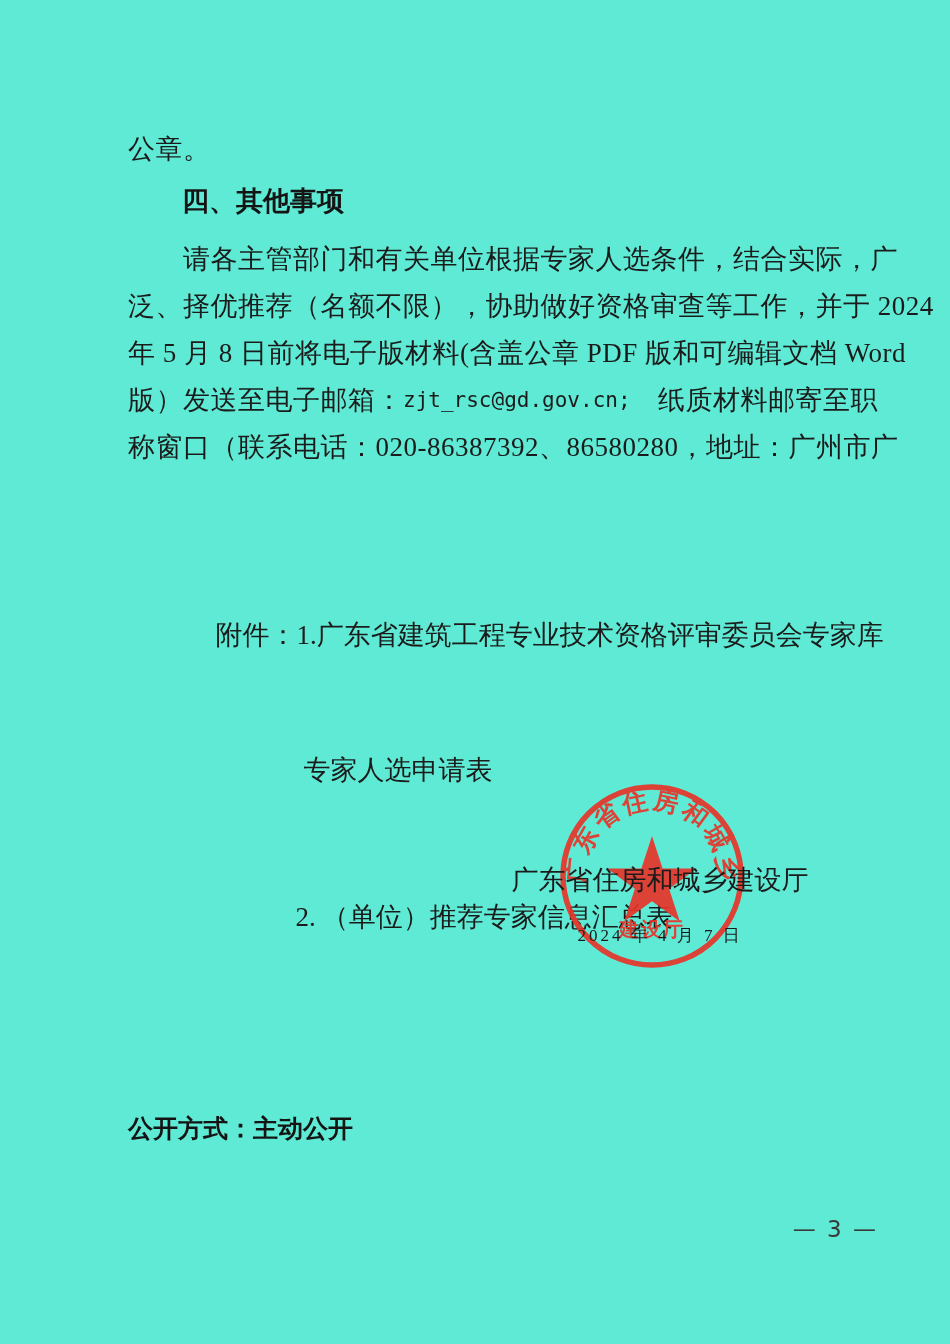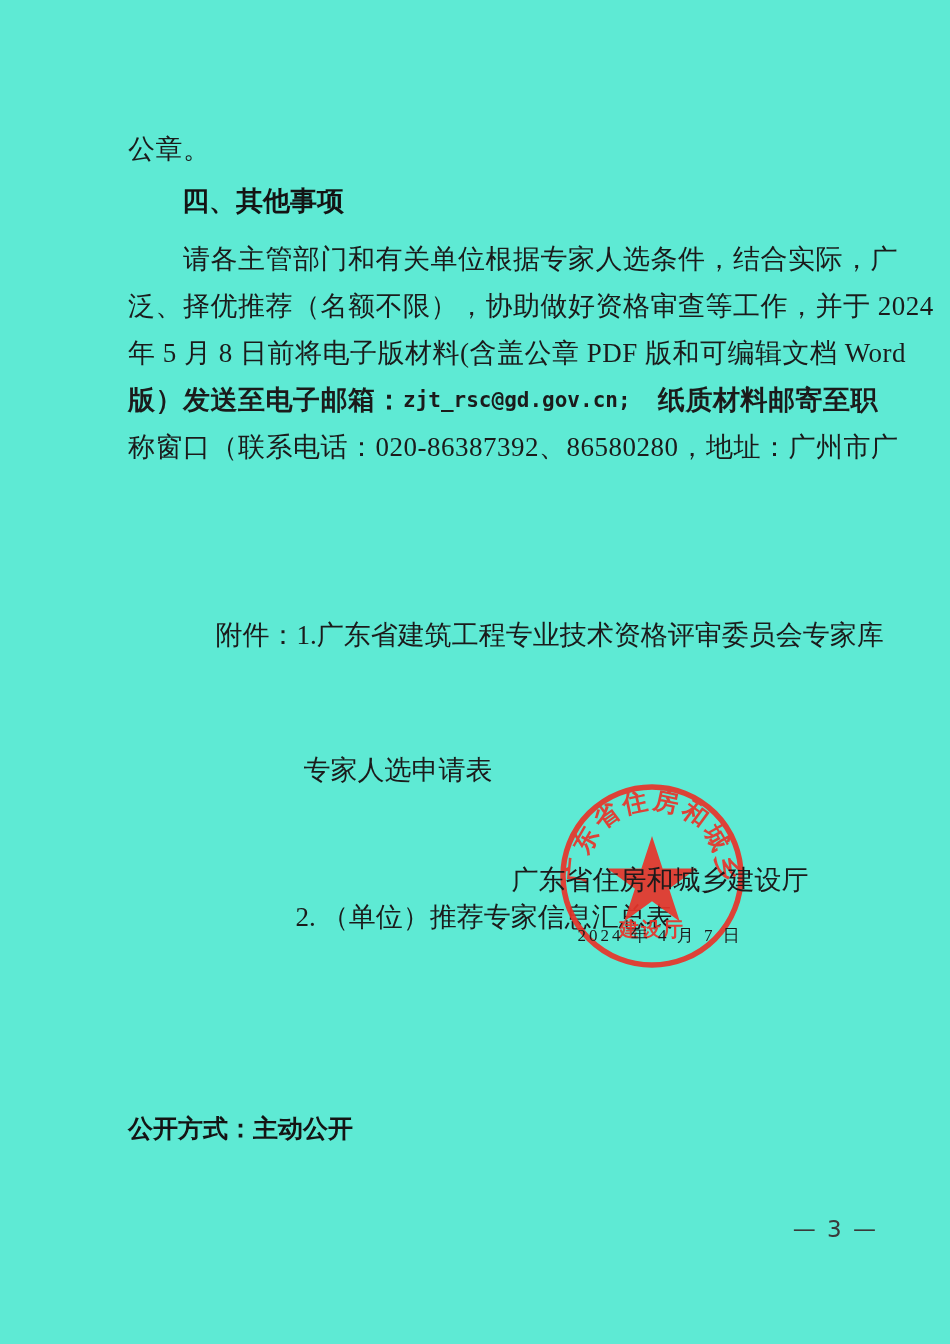--- a/index.html
+++ b/index.html
@@ -131,21 +131,21 @@
   </div>
 
   <div class="col" style="top:177px; left:182px;">
     <div class="heading">四、其他事项</div>
   </div>
 
   <div class="col" style="top:236px;">
     <div class="body-line justify">　　请各主管部门和有关单位根据专家人选条件，结合实际，广</div>
     <div class="body-line justify">泛、择优推荐（名额不限），协助做好资格审查等工作，并于 2024</div>
     <div class="body-line justify">年 5 月 8 日前将电子版材料(含盖公章 PDF 版和可编辑文档 Word</div>
-    <div class="body-line" style="display:flex; align-items:center;font-weight:bold;">
+    <div class="body-line" style="display:flex; align-items:center;">
       <span>版）发送至电子邮箱：</span>
       <span class="mono">zjt_rsc@gd.gov.cn;</span>
       <span>　纸质材料邮寄至职</span>
     </div>
     <div class="body-line justify">称窗口（联系电话：020-86387392、86580280，地址：广州市广</div>
   </div>
 
   <div style="position:absolute; left:175px; top:568px; width:700px;">
     <div class="attach-line">
       <span>附件：</span><span>1.</span><span>广东省建筑工程专业技术资格评审委员会专家库</span>

